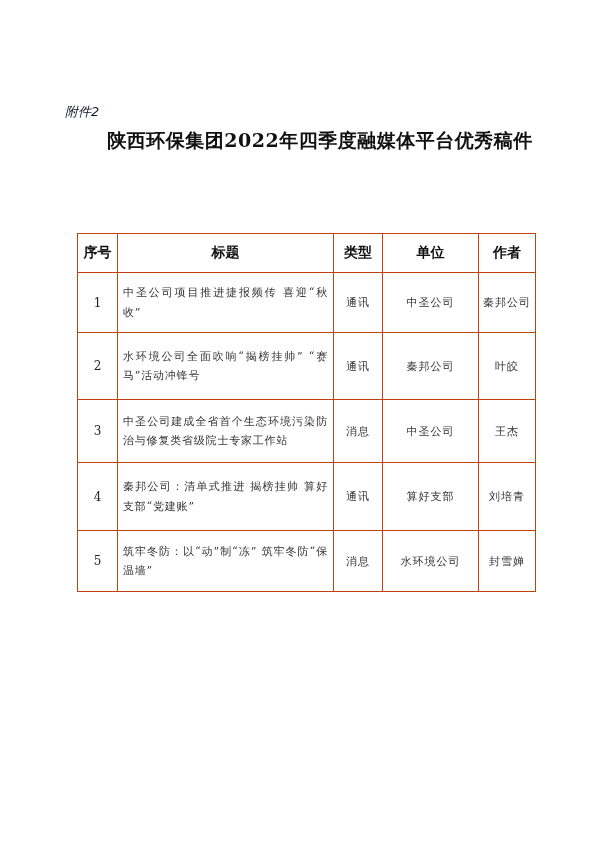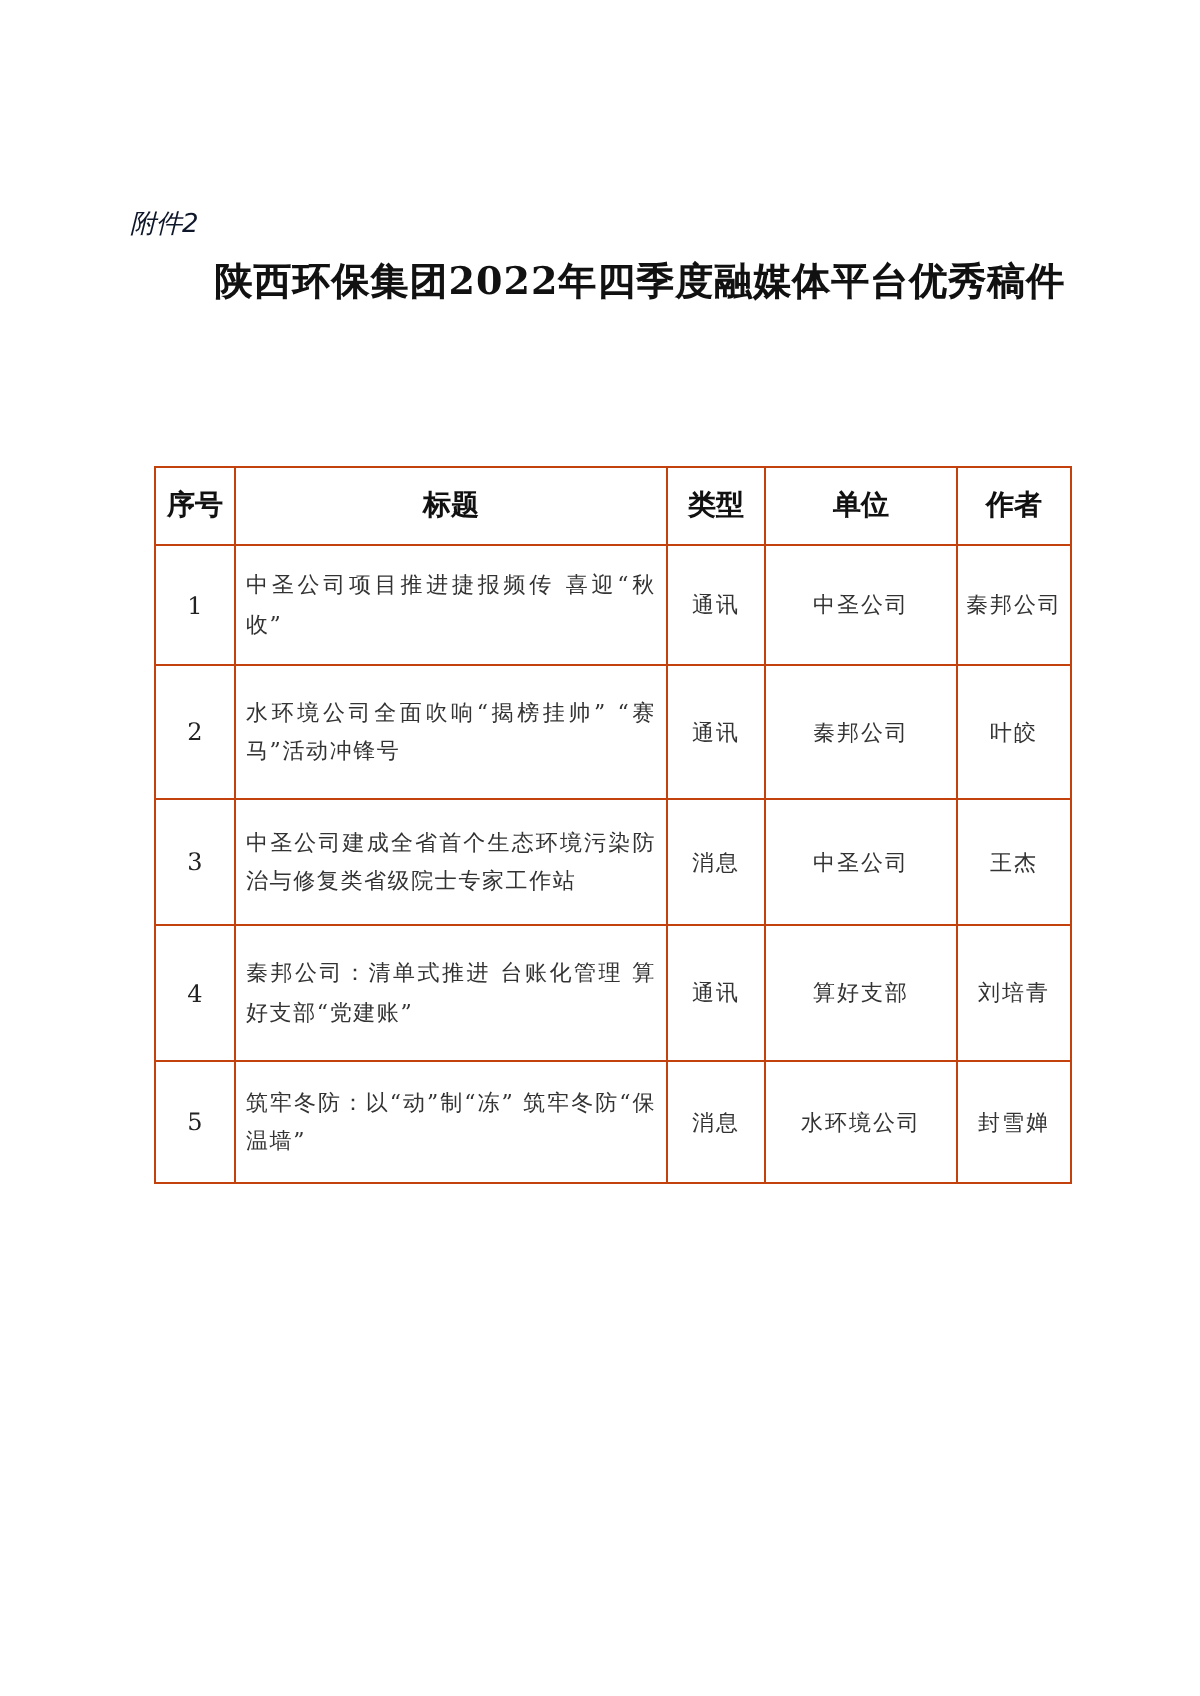--- a/index.html
+++ b/index.html
@@ -142,21 +142,21 @@
       </tr>
       <tr class="r3">
         <td class="cell-no">3</td>
         <td class="cell-title">中圣公司建成全省首个生态环境污染防治与修复类省级院士专家工作站</td>
         <td class="cell-type">消息</td>
         <td class="cell-unit">中圣公司</td>
         <td class="cell-auth">王杰</td>
       </tr>
       <tr class="r4">
         <td class="cell-no">4</td>
-        <td class="cell-title">秦邦公司：清单式推进 台账化管理 算好支部“党建账”</td>
+        <td class="cell-title">秦邦公司：清单式推进 揭榜挂帅 算好支部“党建账”</td>
         <td class="cell-type">通讯</td>
         <td class="cell-unit">算好支部</td>
         <td class="cell-auth">刘培青</td>
       </tr>
       <tr class="r5">
         <td class="cell-no">5</td>
         <td class="cell-title">筑牢冬防：以“动”制“冻” 筑牢冬防“保温墙”</td>
         <td class="cell-type">消息</td>
         <td class="cell-unit">水环境公司</td>
         <td class="cell-auth">封雪婵</td>

